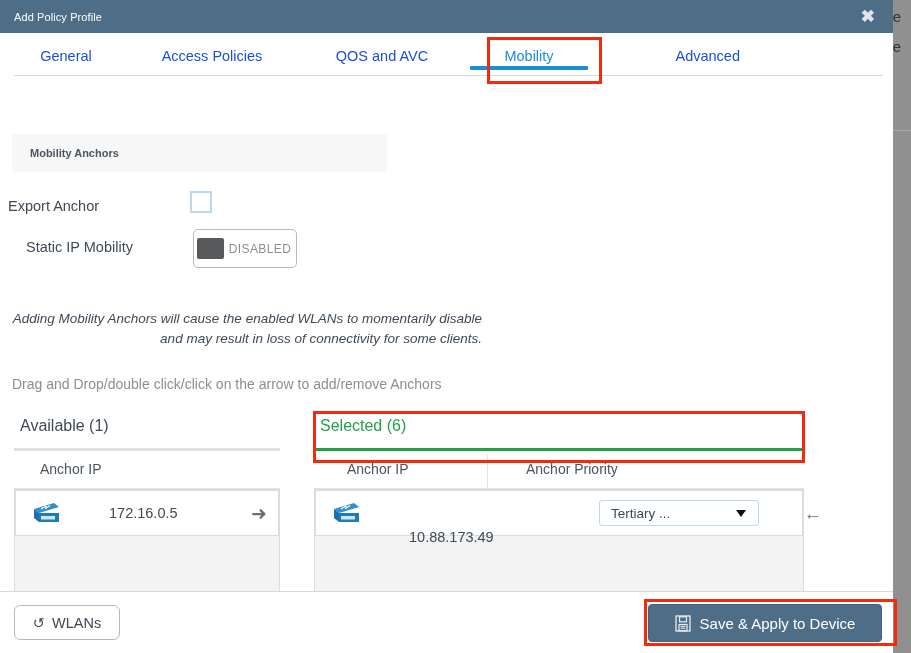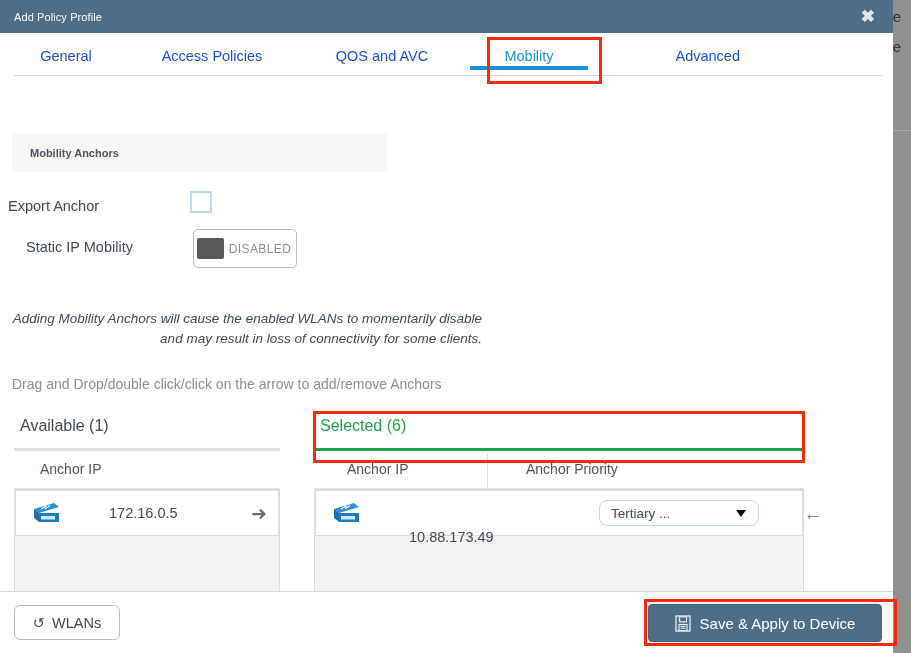--- a/index.html
+++ b/index.html
@@ -256,21 +256,21 @@
     color: #6d6d6d;
     font-size: 19px;
     line-height: 1;
     cursor: pointer;
   }
 
   .prio-select {
     flex: 0 0 auto;
     width: 160px; height: 26px;
     border: 1px solid #bcd9ef;
-    border-radius: 8px;
+    border-radius: 3px;
     background: #fff;
     display: flex; align-items: center;
     margin-left: 3px;
     cursor: pointer;
   }
   .prio-select .val {
     flex: 1 1 auto;
     font-size: 13.5px;
     color: #3f4a55;
     padding-left: 11px;

